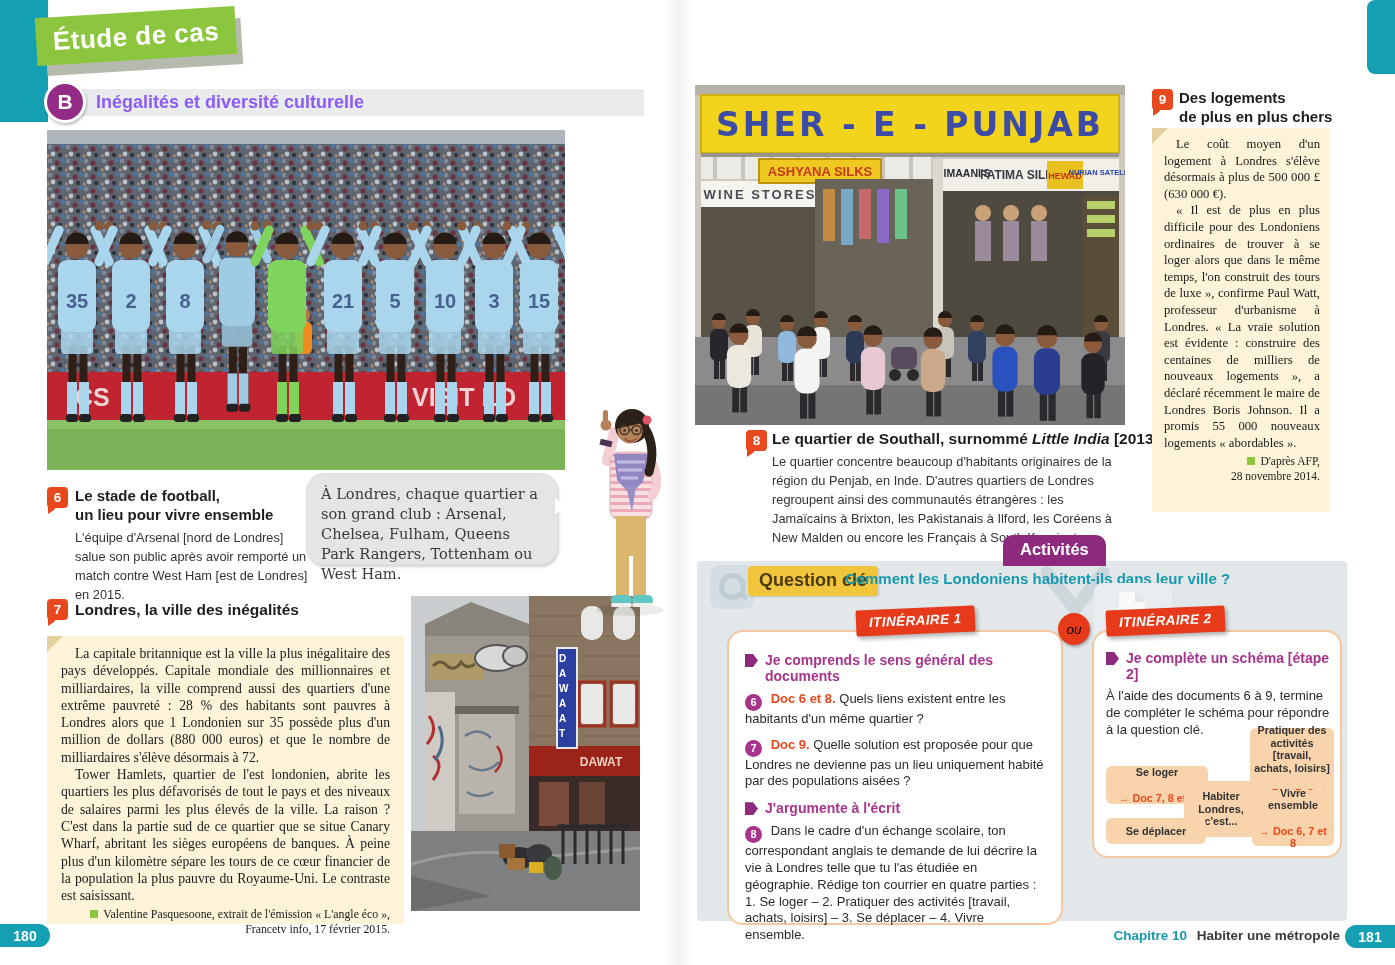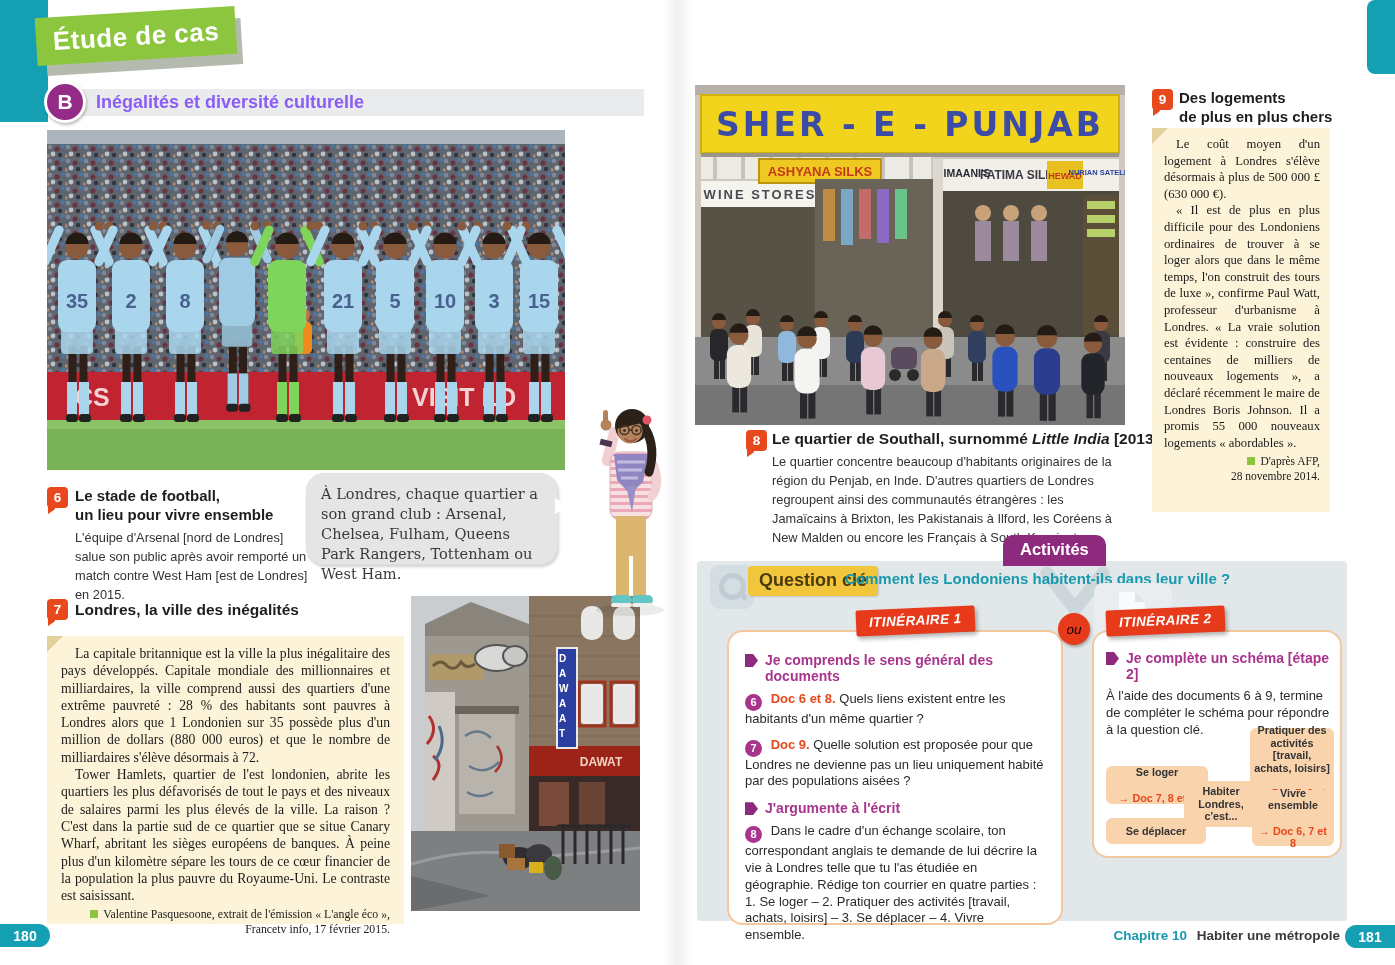--- a/index.html
+++ b/index.html
@@ -492,21 +492,21 @@
         </g>
       </svg>
       <div class="schembox" style="left:8px;top:38px;width:102px;height:38px;">
         <span>Se loger</span>
         <span class="schemref">→ Doc 7, 8 et 9</span>
       </div>
       <div class="schembox" style="left:152px;top:0px;width:84px;height:80px;">
         <span>Pratiquer des activités [travail, achats, loisirs]</span>
         <span class="schemref">→ Doc 7, 8 et 9</span>
       </div>
-      <div class="schembox" style="left:86px;top:53px;width:74px;height:46px;align-items:center;">
+      <div class="schembox" style="left:86px;top:53px;width:74px;height:56px;align-items:center;">
         <span>Habiter Londres, c'est...</span>
       </div>
       <div class="schembox" style="left:8px;top:90px;width:100px;height:26px;text-align:center;">
         <span>Se déplacer</span>
       </div>
       <div class="schembox" style="left:154px;top:62px;width:82px;height:56px;">
         <span>Vivre ensemble</span>
         <span class="schemref">→ Doc 6, 7 et 8</span>
       </div>
     </div>

